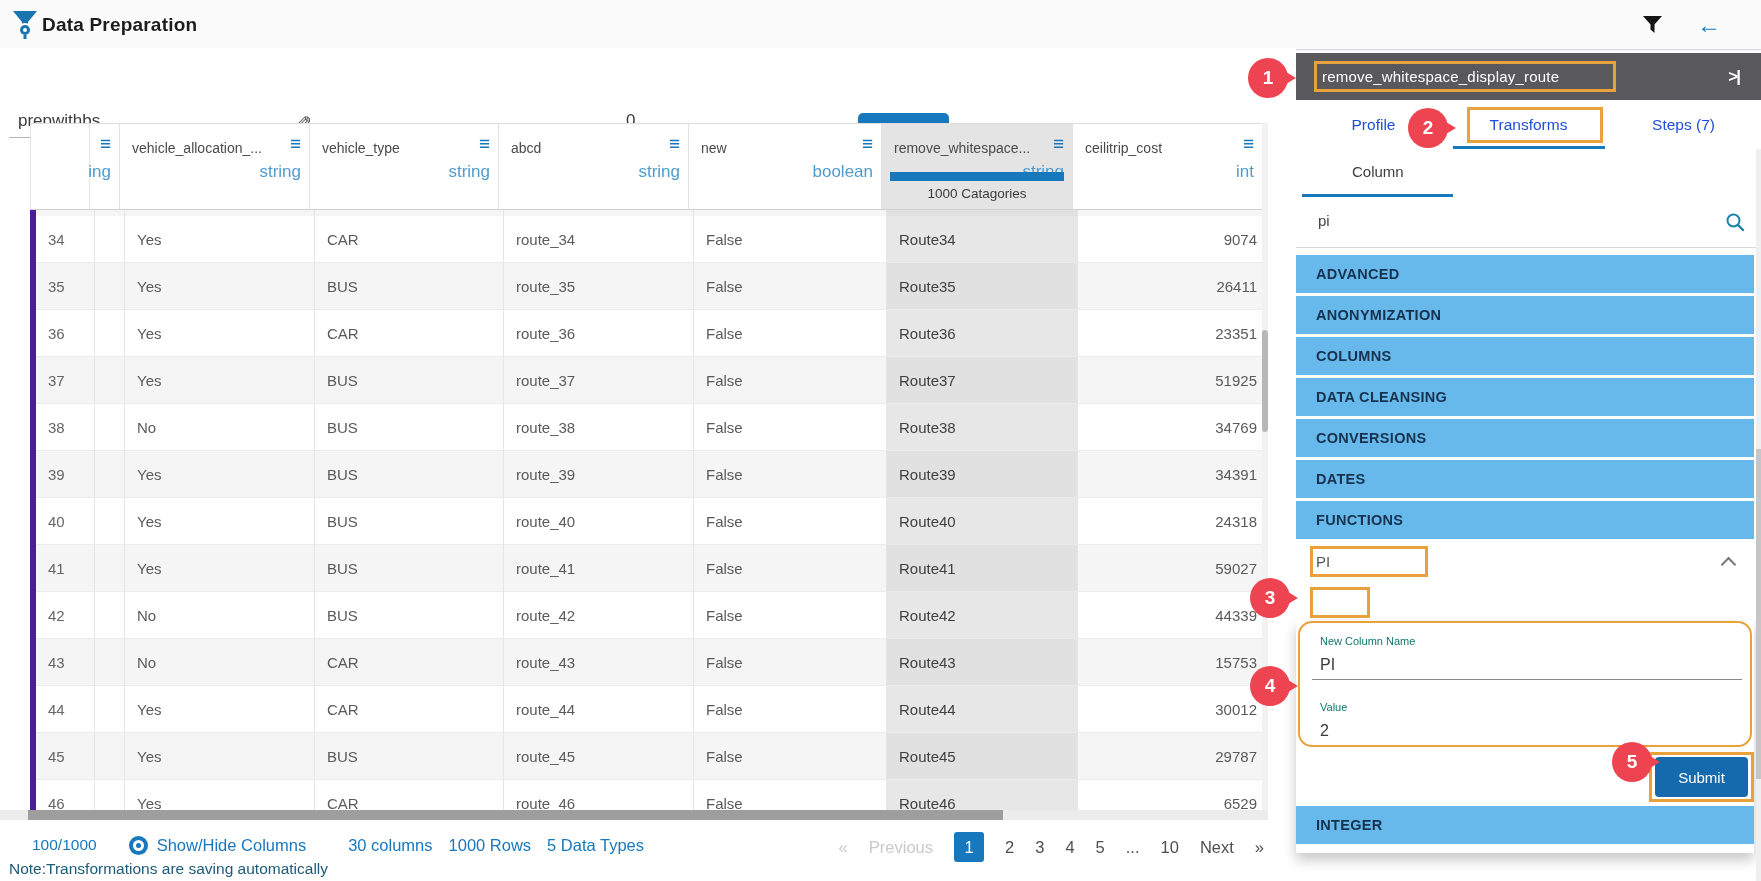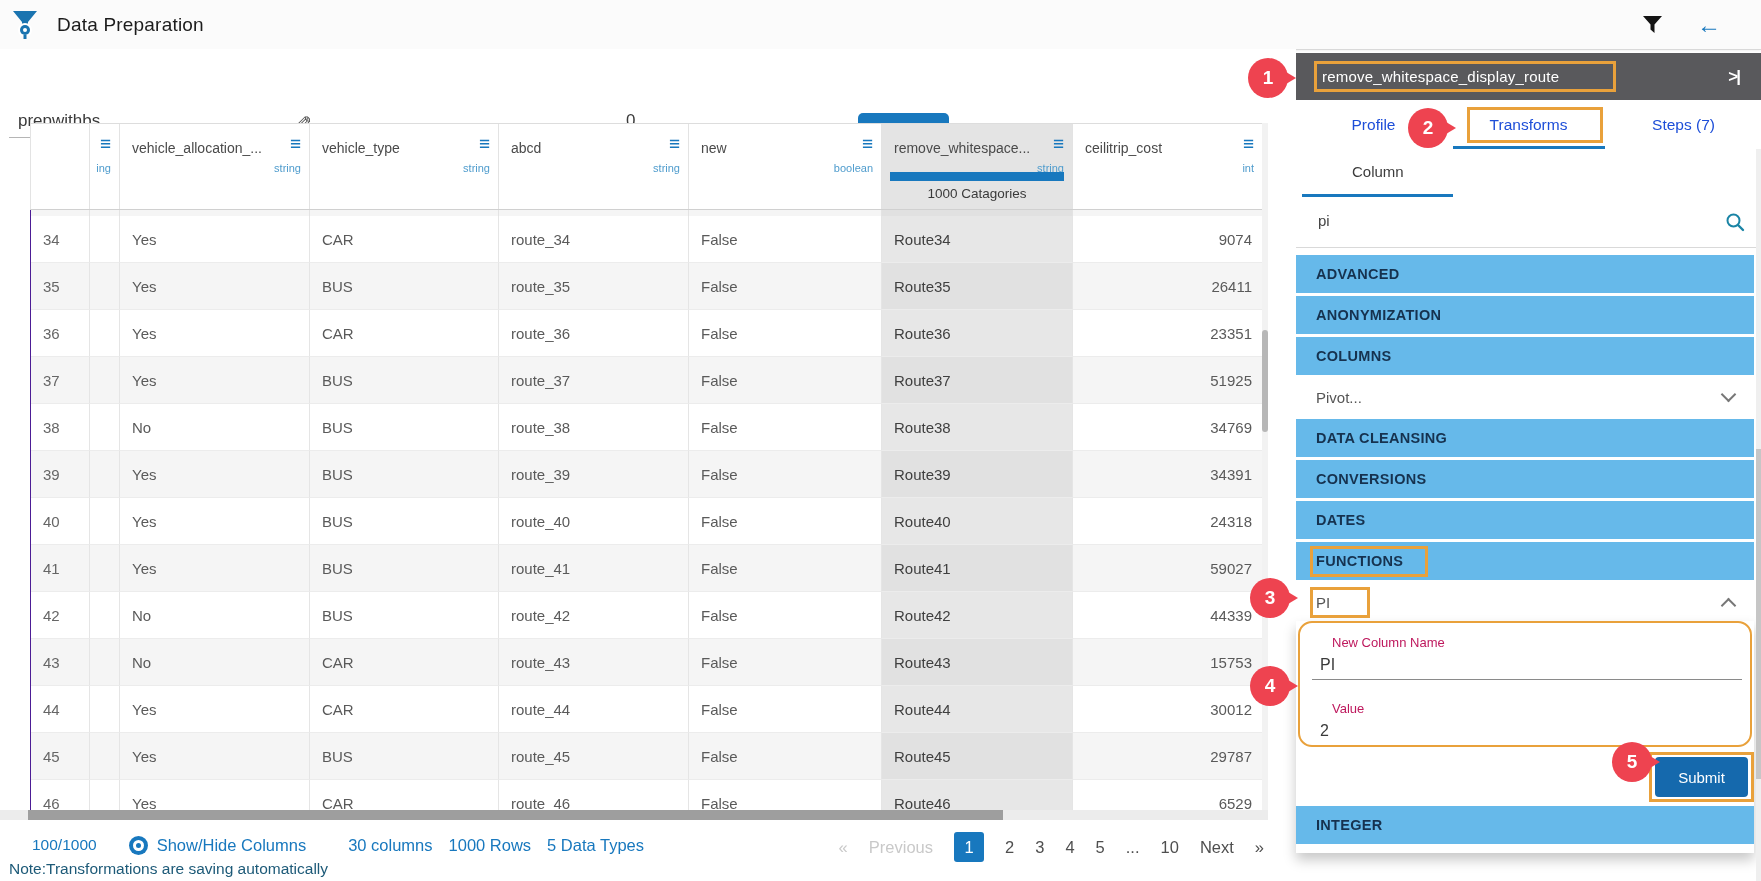--- a/index.html
+++ b/index.html
@@ -3,21 +3,21 @@
 <meta charset="utf-8">
 <style>
   html,body{margin:0;padding:0;background:#ffffff;}
   .screen{position:relative;width:1761px;height:881px;background:#ffffff;overflow:hidden;
           font-family:"Liberation Sans",sans-serif;color:#333;}
 
   
   .appbar{position:absolute;left:0;top:0;width:1761px;height:49px;background:#fbfbfb;
           border-bottom:1px solid #d9d9d9;box-shadow:0 1px 2px rgba(0,0,0,.06);display:flex;align-items:center;}
   .logo{width:26px;height:30px;margin-left:12px;}
-  .app-title{font-size:19px;font-weight:normal;color:#1c1c1c;margin-left:19px;letter-spacing:.2px;}
+  .app-title{font-size:19px;font-weight:bold;color:#1c1c1c;margin-left:4px;letter-spacing:.2px;}
   .appbar-right{position:absolute;right:40px;top:0;height:49px;display:flex;align-items:center;gap:34px;}
   .filter-ic svg{display:block;}
   .back-arrow{color:#1878be;font-size:24px;font-weight:bold;line-height:1;cursor:pointer;}
 
   
   .toolbar{position:absolute;left:0;top:49px;width:1296px;height:74px;background:#fff;}
   .ds-input{position:absolute;left:9px;top:58px;width:272px;border-bottom:1px solid #b5b5b5;
             font-size:17px;color:#3a3a3a;padding:4px 8px 6px 9px;background:transparent;border-top:none;border-left:none;border-right:none;font-family:"Liberation Sans",sans-serif;outline:none;}
   .pencil{position:absolute;left:288px;top:64px;width:24px;height:24px;color:#4a4a4a;font-size:22px;line-height:24px;transform:scaleX(-1);}
   .skip-input{position:absolute;left:622px;top:58px;width:238px;border-bottom:1px solid #b5b5b5;
@@ -25,25 +25,25 @@
   .skip-btn{position:absolute;left:858px;top:64px;width:91px;height:37px;background:#1878be;color:#fff;
             border:none;border-radius:5px;font-size:14.5px;font-family:"Liberation Sans",sans-serif;cursor:pointer;}
 
   
   .tablewrap{position:absolute;left:30px;top:123px;width:1233px;}
   .thead{display:grid;grid-template-columns:59px 30px 190px 189px 190px 193px 191px 190px;height:85px;
          border-top:1px solid #ddd;border-left:1px solid #e3e3e3;border-bottom:1px solid #d0d0d0;background:#fff;}
   .hcell{position:relative;border-right:1px solid #e3e3e3;font-size:14px;color:#4a4a4a;}
   .hlabel{position:absolute;left:12px;top:16px;white-space:nowrap;overflow:hidden;max-width:72%;}
   .hmenu{position:absolute;right:8px;top:10px;color:#1878be;font-size:19px;font-weight:bold;cursor:pointer;line-height:1;}
-  .htype{position:absolute;right:8px;top:38px;color:#4f9ccd;font-size:11px;}
+  .htype{position:absolute;right:8px;top:38px;color:#4f9ccd;font-size:17px;}
   .hcell.selected{background:#e4e4e4;}
   .hcell.selected .hbar{position:absolute;left:8px;right:8px;top:48px;height:9px;background:#1878be;}
   .hcell.selected .hcats{position:absolute;left:0;right:0;top:62px;text-align:center;font-size:13.5px;color:#3a3a3a;}
-  .tbody{position:relative;height:600px;overflow:hidden;border-left:1px solid #4c1d95;}
+  .tbody{position:relative;height:600px;overflow:hidden;border-left:6px solid #4c1d95;}
   .partialrow{display:grid;grid-template-columns:59px 30px 190px 189px 190px 193px 191px 190px;height:6px;}
   .partialrow div{background:#f5f5f5;border-right:1px solid #e3e3e3;}
   .partialrow div.colsel{background:#e1e1e1;}
   .trow{display:grid;grid-template-columns:59px 30px 190px 189px 190px 193px 191px 190px;height:47px;background:#fff;}
   .trow.alt{background:#f5f5f5;}
   .tcell{border-right:1px solid #e5e5e5;border-bottom:1px solid #ececec;font-size:15px;color:#5a5a5a;
          display:flex;align-items:center;padding-left:12px;box-sizing:border-box;overflow:hidden;white-space:nowrap;}
   .tcell.num{color:#666;}
   .tcell.colsel{background:#e7e7e7;color:#3f3f3f;}
   .trow.alt .tcell.colsel{background:#e1e1e1;}
@@ -96,21 +96,21 @@
   .prow.group span{margin-left:20px;font-size:14.5px;font-weight:bold;color:#16324f;letter-spacing:.3px;}
   .prow.item{background:#fff;}
   .prow.item span{margin-left:20px;font-size:15px;color:#555;}
   .chev{position:absolute;right:20px;width:9px;height:9px;border-right:2px solid #777;border-bottom:2px solid #777;}
   .chev.down{transform:rotate(45deg);top:11px;}
   .chev.up{transform:rotate(225deg);top:17px;}
 
   .dropdown-card{position:absolute;left:0px;top:568px;width:458px;height:232px;background:#fff;
                  box-shadow:0 7px 12px rgba(0,0,0,.22);}
   .form-box{position:absolute;left:2px;top:0px;width:450px;height:122px;border:2.5px solid #e9a13b;border-radius:14px;}
-  .f-label{position:absolute;left:20px;font-size:13px;color:#be185d;margin-left:12px;}
+  .f-label{position:absolute;left:20px;font-size:11px;color:#0f766e;}
   .f-value{position:absolute;left:20px;font-size:16px;color:#3a3a3a;}
   .f-line{position:absolute;left:12px;right:8px;border-bottom:1px solid #8a8a8a;}
   .submit-outline{position:absolute;left:353px;top:131px;width:105px;height:50px;border:3px solid #e9a13b;box-sizing:border-box;}
   .submit-btn{position:absolute;left:359px;top:136px;width:93px;height:40px;background:#1569ad;color:#fff;border:none;
               border-radius:4px;font-size:15px;font-family:"Liberation Sans",sans-serif;cursor:pointer;}
   .integer-row{position:absolute;left:0;top:753px;width:458px;height:38px;background:#66b9ea;display:flex;align-items:center;}
   .integer-row span{margin-left:20px;font-size:14.5px;font-weight:bold;color:#16324f;letter-spacing:.3px;}
   .panel-scroll{position:absolute;right:0;top:96px;width:5px;height:732px;background:#efefef;}
   .panel-thumb{position:absolute;right:0;top:300px;width:5px;height:330px;background:#c6c6c6;}
 
@@ -406,24 +406,20 @@
 
     <div class="prow group">
           <span>ADVANCED</span>
         </div>
         <div class="prow group">
           <span>ANONYMIZATION</span>
         </div>
         <div class="prow group">
           <span>COLUMNS</span>
         </div>
-        <div class="prow item">
-          <span>Pivot...</span>
-          <span class="chev down"></span>
-        </div>
         <div class="prow group">
           <span>DATA CLEANSING</span>
         </div>
         <div class="prow group">
           <span>CONVERSIONS</span>
         </div>
         <div class="prow group">
           <span>DATES</span>
         </div>
         <div class="prow group">

